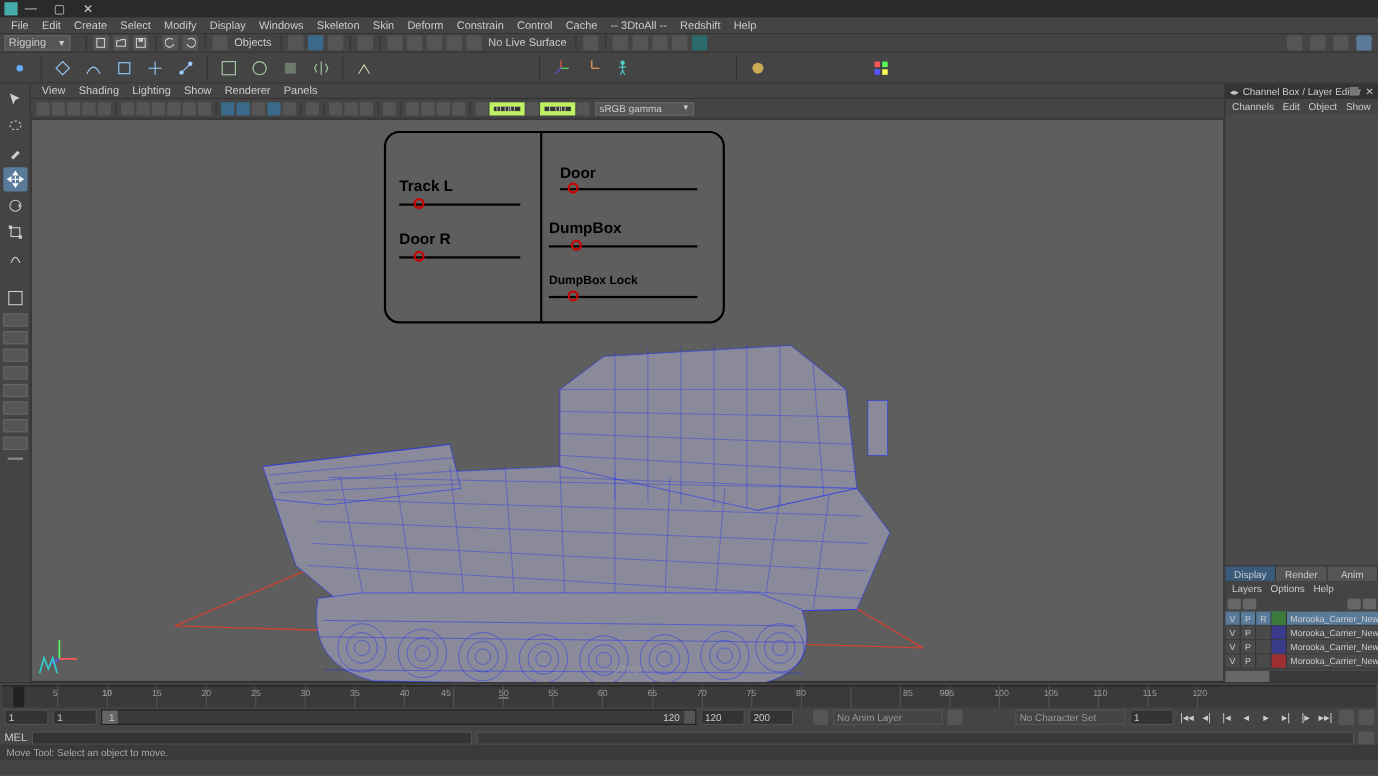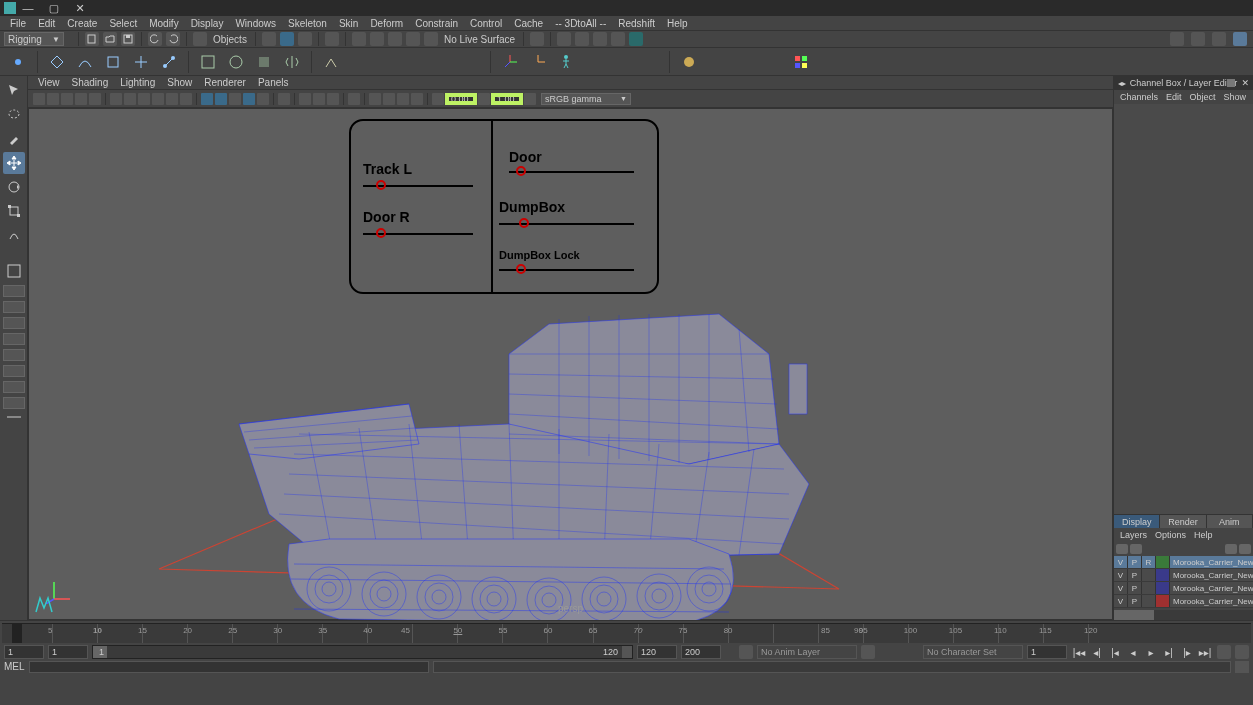--- a/index.html
+++ b/index.html
@@ -106,21 +106,21 @@
 .playrow .slider { flex:1; height:14px; background:#3a3a3a; border:1px solid #222; position:relative;}
 .playrow .slider .sthumb { position:absolute; left:0; width:14px; height:100%; background:#666;}
 .playrow .slider .send { position:absolute; right:0; width:10px; height:100%; background:#555;}
 .playrow .snum { position:absolute; right:14px; color:#ccc; font-size:9px; top:1px;}
 .playctrls { display:flex; gap:2px; margin-left:auto;}
 .playbtn { width:16px; height:14px; display:flex; align-items:center; justify-content:center; cursor:pointer; color:#ccc; font-size:10px;}
 .animlayerbox { width:100px; height:14px; background:#444; border:1px solid #555; color:#999; font-size:9px; padding:0 3px; display:flex; align-items:center;}
 .charbox { width:100px; height:14px; background:#444; border:1px solid #555; color:#999; font-size:9px; padding:0 3px; display:flex; align-items:center;margin-left:44px;}
 .tinyicon { width:14px; height:14px; background:#555; border-radius:2px; cursor:pointer;}
 
-.cmdrow { height:16px; display:flex; align-items:flex-start; padding:0 4px; gap:4px;}
+.cmdrow { height:16px; display:flex; align-items:flex-end; padding:0 4px; gap:4px;}
 .cmdrow .mellabel { color:#ccc; font-size:10px;}
 .cmdrow .cmdinput { flex:1; height:12px; background:#333; border:1px solid #555;}
 .cmdrow .cmdicon { width:14px; height:12px; background:#555; cursor:pointer;}
 
 .helprow { height:14px; display:flex; align-items:center; padding:0 6px; background:#3a3a3a;}
 .helprow .helptext { color:#aaa; font-size:9px;}
 </style>
 </head>
 <body>
 
@@ -683,13 +683,16 @@
     </div>
     <div class="tinyicon"></div>
     <div class="tinyicon"></div>
   </div>
   <div class="cmdrow">
     <span class="mellabel">MEL</span>
     <input class="cmdinput" style="">
     <div class="cmdinput" style="flex:2; background:#3a3a3a;"></div>
     <div class="cmdicon"></div>
   </div>
+  <div class="helprow">
+    <span class="helptext">Move Tool: Select an object to move.</span>
+  </div>
 </div>
 
 </body></html>

